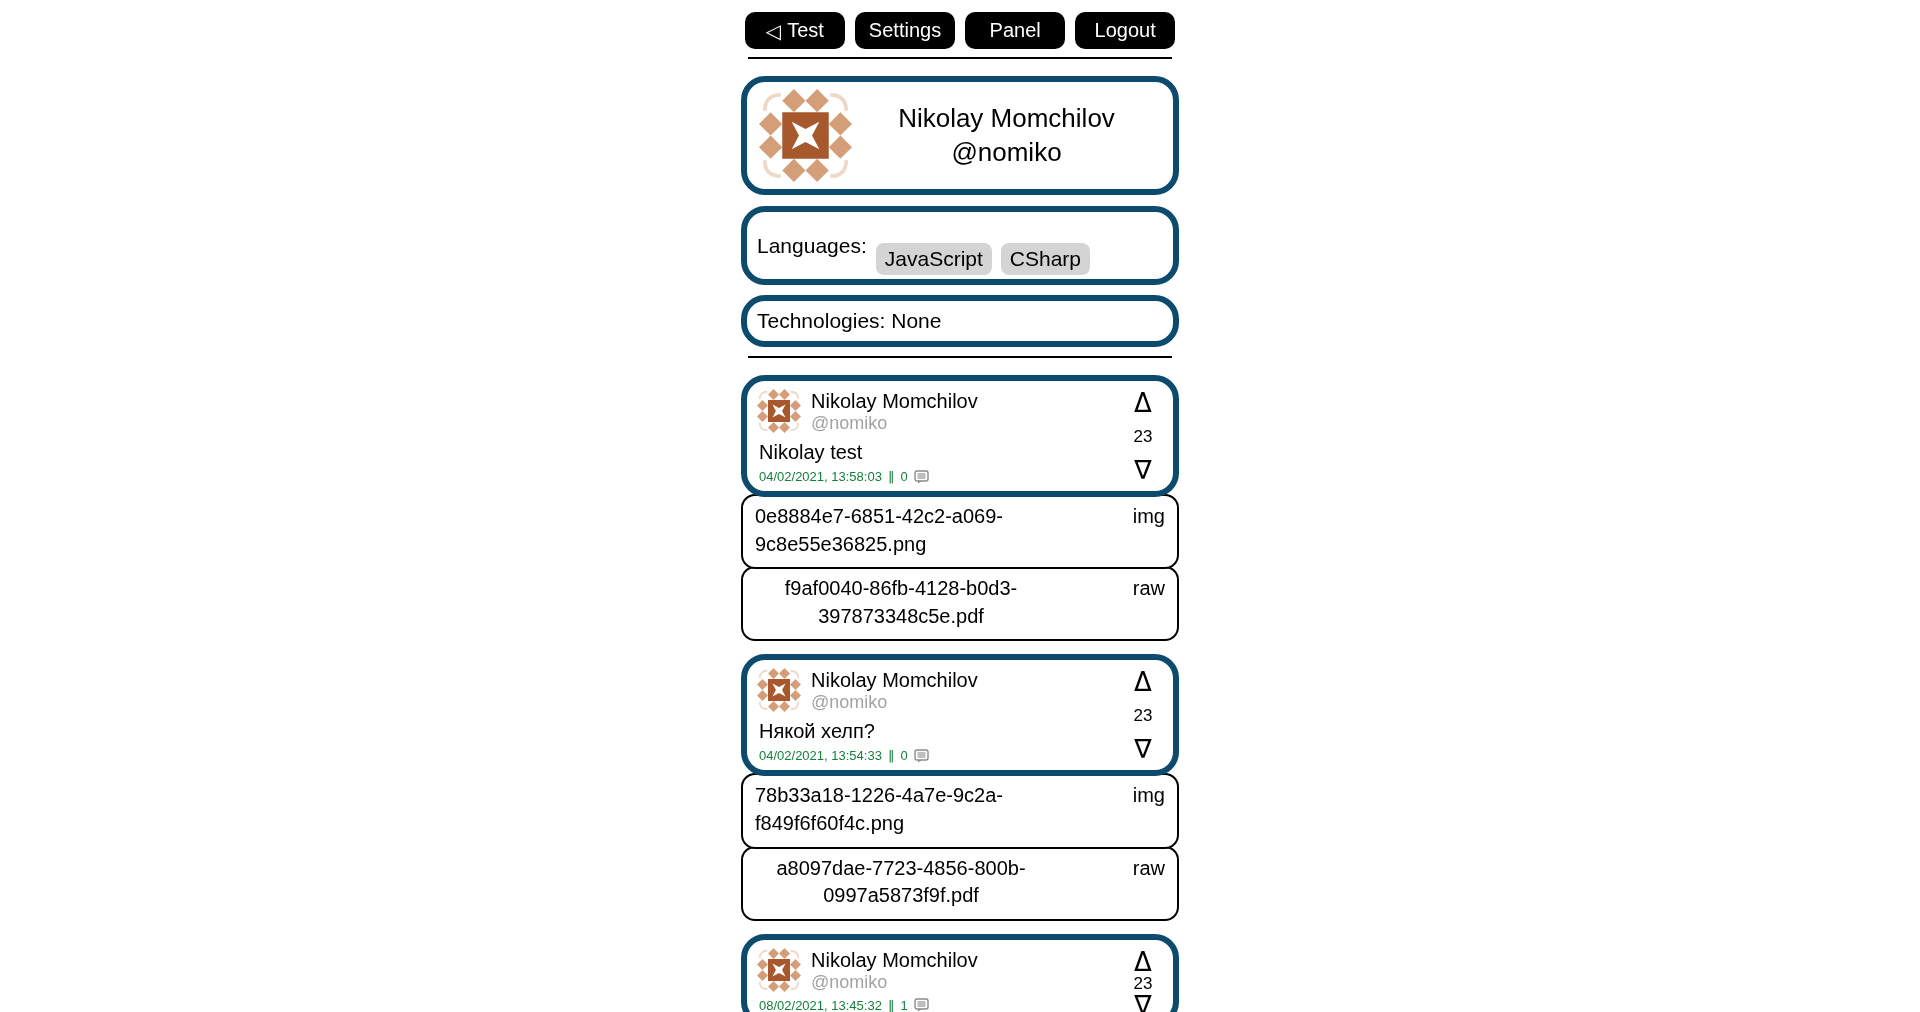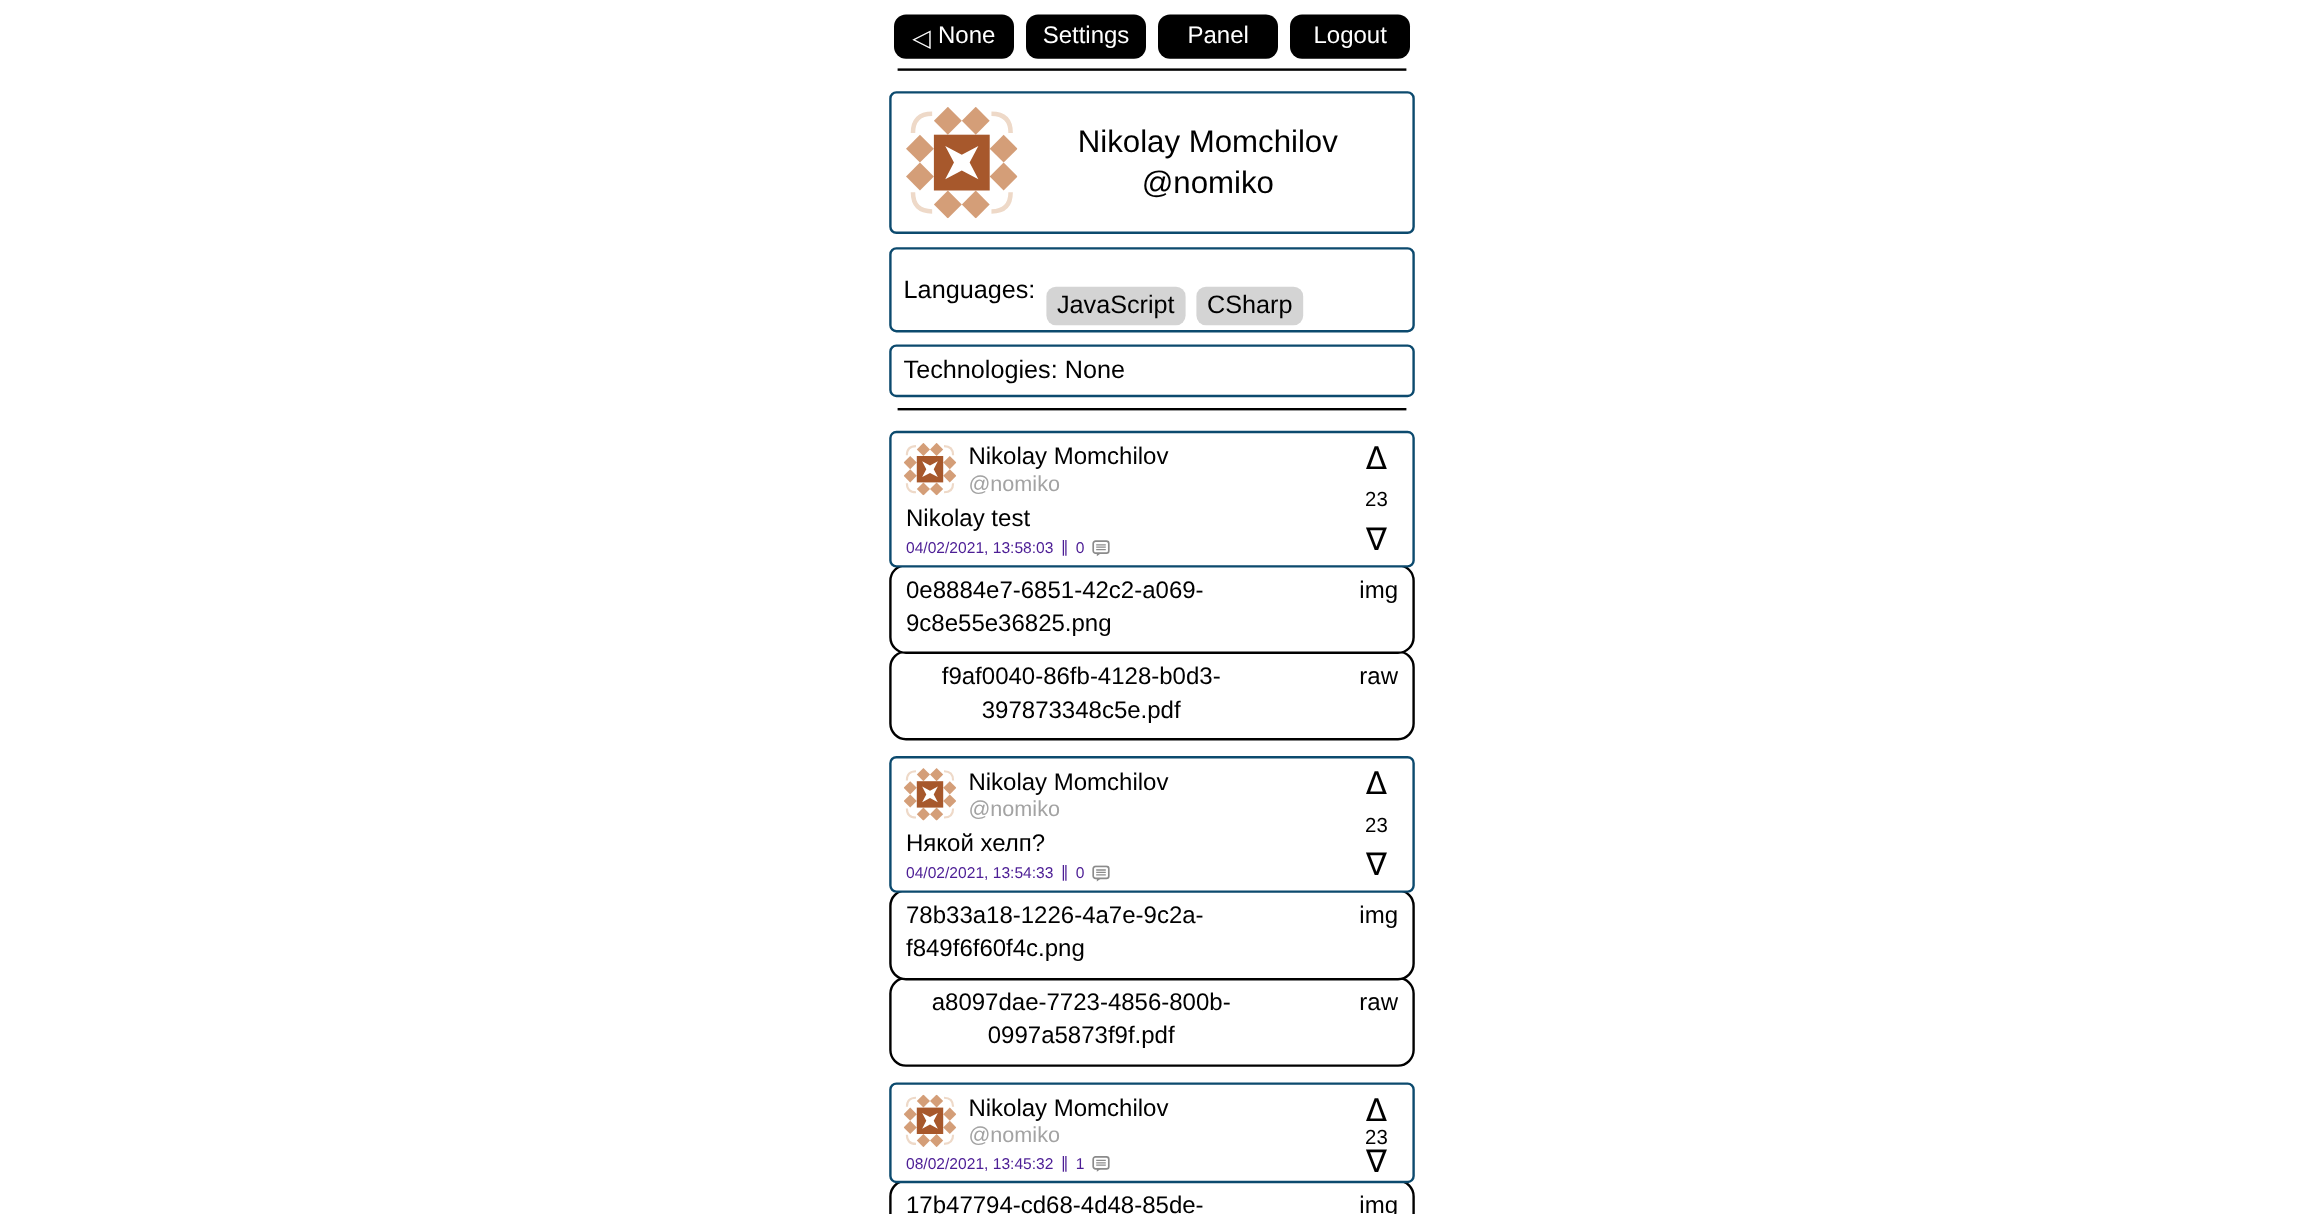--- a/index.html
+++ b/index.html
@@ -15,42 +15,42 @@
     background: #000; color: #fff; border: 0; border-radius: 10px;
     font-family: inherit; font-size: 20px; padding: 6px 14px; min-width: 100px;
     height: 37px; cursor: pointer; display: inline-flex; align-items: center; justify-content: center; gap: 6px;
   }
   .glyph { font-family: "DejaVu Sans", sans-serif; }
 
   .col { width: 438px; margin: 0 auto; }
   hr.rule { border: 0; border-top: 2px solid #000; width: 424px; margin: 8px auto 0; }
   hr.rule2 { margin-top: 9px; }
 
-  .card { border: 2px solid #0c4a6e; border-radius: 6px; background: #fff; }
+  .card { border: 6px solid #0c4a6e; border-radius: 24px; background: #fff; }
 
   
   .profile-card { margin-top: 17px; height: 119px; display: flex; align-items: center; padding: 0 12px; }
   .avatar-lg { width: 93px; height: 93px; flex: none; }
   .profile-names { flex: 1; text-align: center; font-size: 26px; line-height: 1.3; }
 
   .langs-card { margin-top: 11px; padding: 4px 10px; display: flex; align-items: center; gap: 9px; font-size: 21px; }
   .badge { background: #d4d4d4; border-radius: 8px; padding: 4px 9px; margin-top: 27px; }
   .tech-card { margin-top: 10px; padding: 8px 10px; font-size: 21px; }
 
   
   .post-group { margin-top: 17px; }
   .post-group + .post-group { margin-top: 13px; }
   .post-card { position: relative; z-index: 5; padding: 8px 0 7px; }
   .post-header { display: flex; align-items: flex-start; padding: 0 10px; }
   .avatar-sm { width: 44px; height: 44px; flex: none; }
   .author { margin-left: 10px; padding-top: 1px; }
   .author-name { font-size: 20px; }
   .author-handle { font-size: 18px; color: #a3a3a3; }
   .post-title { font-size: 20px; padding: 0 12px; margin-top: 7px; }
-  .post-meta { padding: 0 12px; margin-top: 5px; font-size: 13px; color: #4c1d95; display: flex; align-items: flex-end; gap: 6px; }
+  .post-meta { padding: 0 12px; margin-top: 5px; font-size: 13px; color: #15803d; display: flex; align-items: center; gap: 6px; }
   .meta-sep { font-family: "DejaVu Sans", sans-serif; }
   .votes {
     position: absolute; top: 9px; bottom: 8px; right: 13px; width: 34px;
     display: flex; flex-direction: column; align-items: center; justify-content: space-between;
   }
   .vote { font-family: "DejaVu Sans", sans-serif; font-size: 26px; line-height: 1; cursor: pointer; }
   .vote-count { font-size: 17px; line-height: 1; }
 
   .attachment {
     position: relative; margin-top: -3px; padding: 7px 12px 9px;
@@ -89,21 +89,21 @@
     <line x1="3.5" y1="4" x2="11.5" y2="4" stroke="#8b8b8b" stroke-width="1.1"></line>
     <line x1="3.5" y1="6" x2="11.5" y2="6" stroke="#8b8b8b" stroke-width="1.1"></line>
     <line x1="3.5" y1="8" x2="11.5" y2="8" stroke="#8b8b8b" stroke-width="1.1"></line>
     <path d="M4,11 L4,13.5 L7.5,11 Z" fill="#8b8b8b"></path>
   </symbol>
 </svg>
 
 <nav class="topnav">
   <button class="nav-btn">
     <span class="glyph">◁</span>
-    <span>None</span>
+    <span>Test</span>
   </button>
   <button class="nav-btn">Settings</button>
   <button class="nav-btn">Panel</button>
   <button class="nav-btn">Logout</button>
 </nav>
 
 <main class="col">
   <hr class="rule">
 
   <section class="card profile-card">

